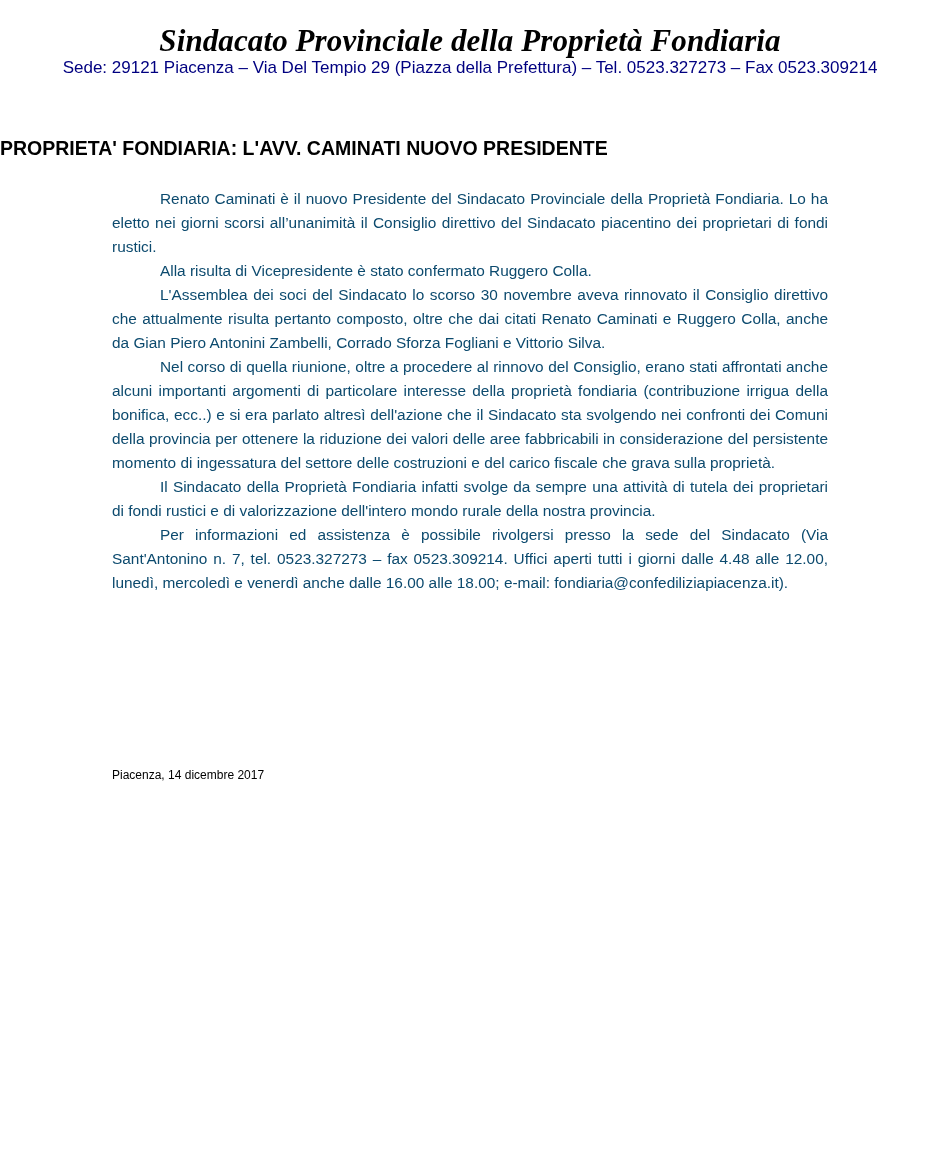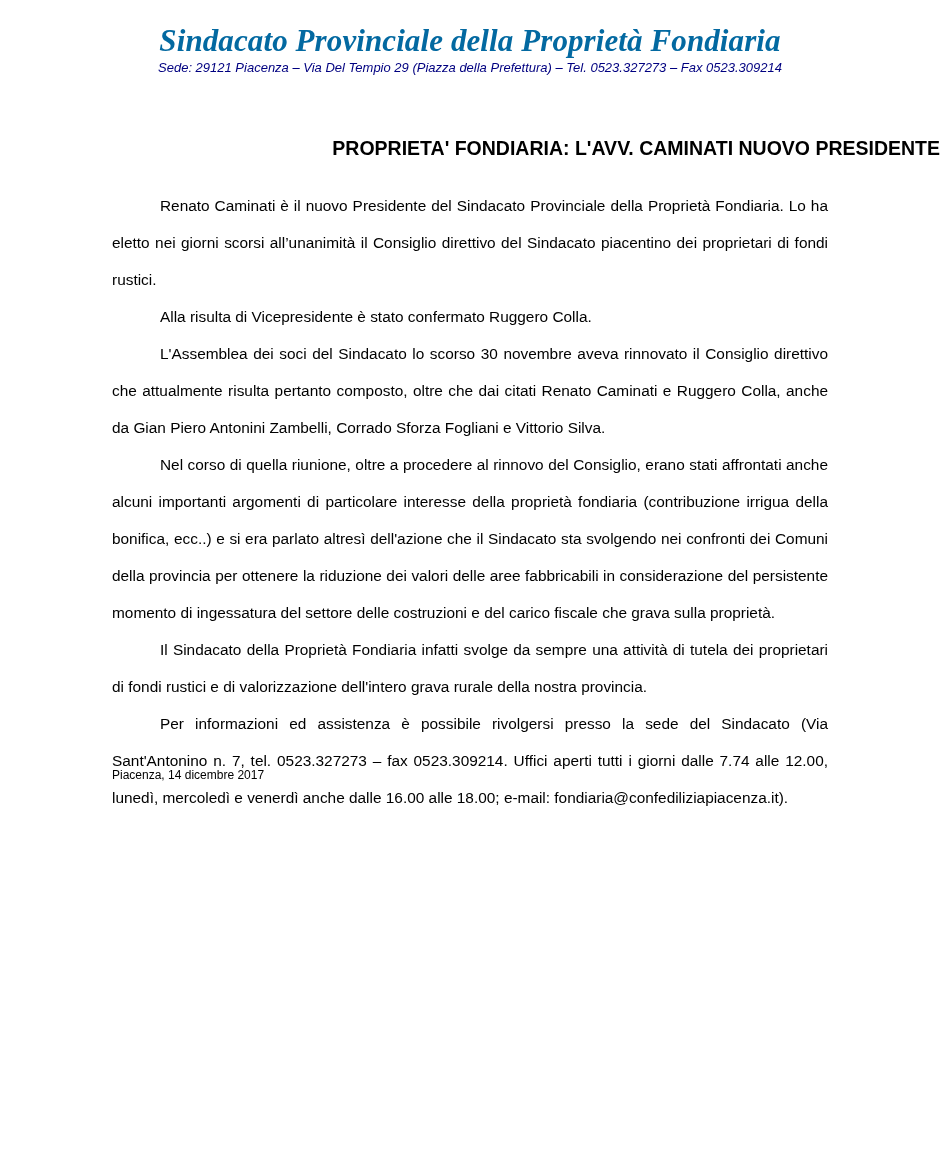--- a/index.html
+++ b/index.html
@@ -18,53 +18,52 @@
       top: 22px;
       left: 0;
       width: 940px;
       text-align: center;
     }
     .org-name {
       font-family: "Liberation Serif", serif;
       font-style: italic;
       font-weight: bold;
       font-size: 31px;
-      color: #0369a1;
+      color: #000000;
       line-height: 38px;
       letter-spacing: 0.1px;
     }
     .org-address {
       font-family: "Liberation Sans", sans-serif;
-      font-style: italic;
-      font-size: 13px;
+      font-size: 17px;
       color: #000080;
       line-height: 16px;
       margin-top: 0px;
     }
     .title {
       position: absolute;
       top: 135px;
       left: 0;
       width: 940px;
-      text-align: right;
+      text-align: left;
       font-family: "Liberation Sans", sans-serif;
       font-weight: bold;
       font-size: 19.5px;
       color: #000000;
       line-height: 26px;
     }
     .body-text {
       position: absolute;
       top: 187px;
       left: 112px;
       width: 716px;
       font-family: "Liberation Sans", sans-serif;
       font-size: 15.4px;
-      line-height: 37px;
-      color: #000000;
+      line-height: 24px;
+      color: #0c4a6e;
     }
     .body-text p {
       margin: 0;
       text-align: justify;
       text-indent: 48px;
     }
     .signoff {
       position: absolute;
       top: 764px;
       left: 112px;
@@ -82,17 +81,17 @@
   <div class="org-address">Sede: 29121 Piacenza – Via Del Tempio 29 (Piazza della Prefettura) – Tel. 0523.327273 – Fax 0523.309214</div>
 </div>
 
 <div class="title">PROPRIETA' FONDIARIA: L'AVV. CAMINATI NUOVO PRESIDENTE</div>
 
 <div class="body-text">
   <p>Renato Caminati è il nuovo Presidente del Sindacato Provinciale della Proprietà Fondiaria. Lo ha eletto nei giorni scorsi all’unanimità il Consiglio direttivo del Sindacato piacentino dei proprietari di fondi rustici.</p>
   <p>Alla risulta di Vicepresidente è stato confermato Ruggero Colla.</p>
   <p>L'Assemblea dei soci del Sindacato lo scorso 30 novembre aveva rinnovato il Consiglio direttivo che attualmente risulta pertanto composto, oltre che dai citati Renato Caminati e Ruggero Colla, anche da Gian Piero Antonini Zambelli, Corrado Sforza Fogliani e Vittorio Silva.</p>
   <p>Nel corso di quella riunione, oltre a procedere al rinnovo del Consiglio, erano stati affrontati anche alcuni importanti argomenti di particolare interesse della proprietà fondiaria (contribuzione irrigua della bonifica, ecc..) e si era parlato altresì dell'azione che il Sindacato sta svolgendo nei confronti dei Comuni della provincia per ottenere la riduzione dei valori delle aree fabbricabili in considerazione del persistente momento di ingessatura del settore delle costruzioni e del carico fiscale che grava sulla proprietà.</p>
-  <p>Il Sindacato della Proprietà Fondiaria infatti svolge da sempre una attività di tutela dei proprietari di fondi rustici e di valorizzazione dell'intero grava rurale della nostra provincia.</p>
-  <p>Per informazioni ed assistenza è possibile rivolgersi presso la sede del Sindacato (Via Sant'Antonino n. 7, tel. 0523.327273 – fax 0523.309214. Uffici aperti tutti i giorni dalle 7.74 alle 12.00, lunedì, mercoledì e venerdì anche dalle 16.00 alle 18.00; e-mail: fondiaria@confediliziapiacenza.it).</p>
+  <p>Il Sindacato della Proprietà Fondiaria infatti svolge da sempre una attività di tutela dei proprietari di fondi rustici e di valorizzazione dell'intero mondo rurale della nostra provincia.</p>
+  <p>Per informazioni ed assistenza è possibile rivolgersi presso la sede del Sindacato (Via Sant'Antonino n. 7, tel. 0523.327273 – fax 0523.309214. Uffici aperti tutti i giorni dalle 4.48 alle 12.00, lunedì, mercoledì e venerdì anche dalle 16.00 alle 18.00; e-mail: fondiaria@confediliziapiacenza.it).</p>
 </div>
 
 <div class="signoff">Piacenza, 14 dicembre 2017</div>
 
 </body></html>

